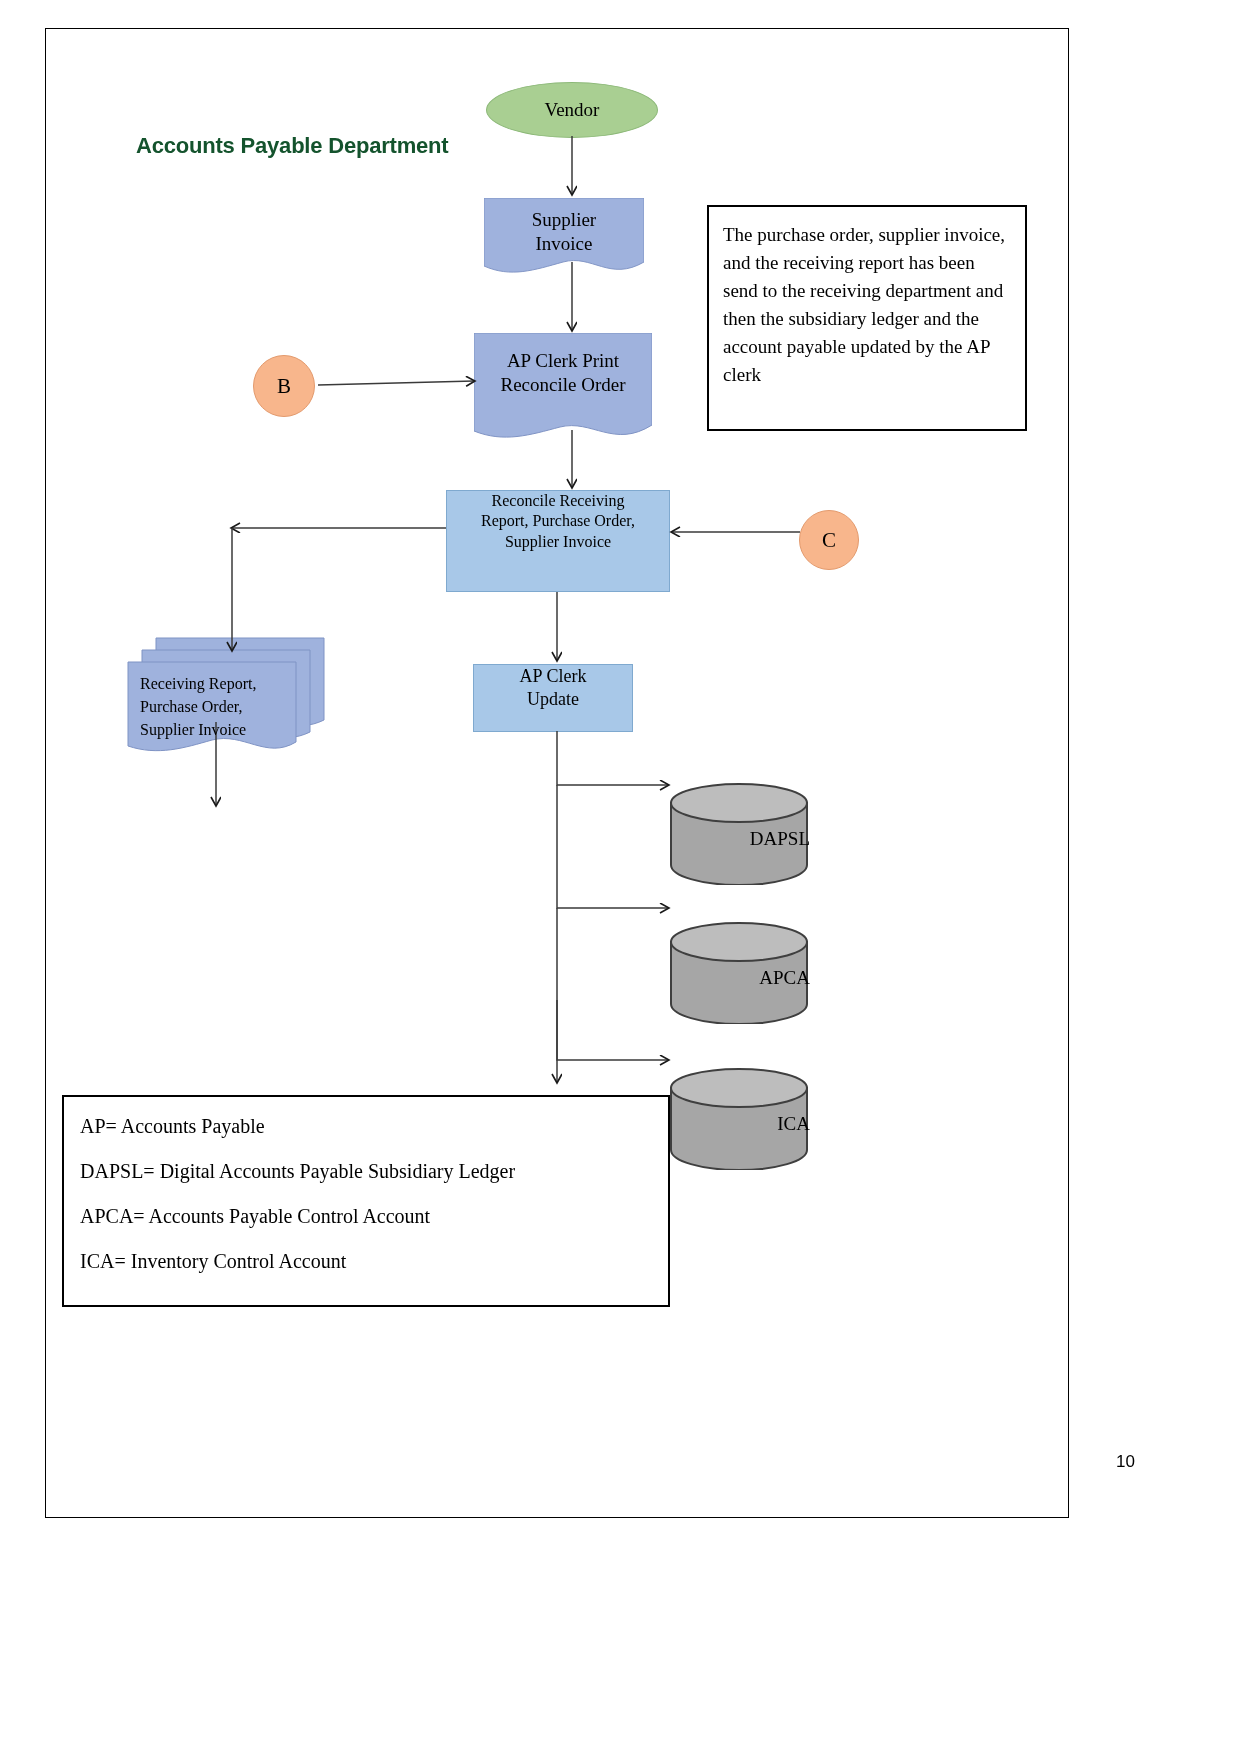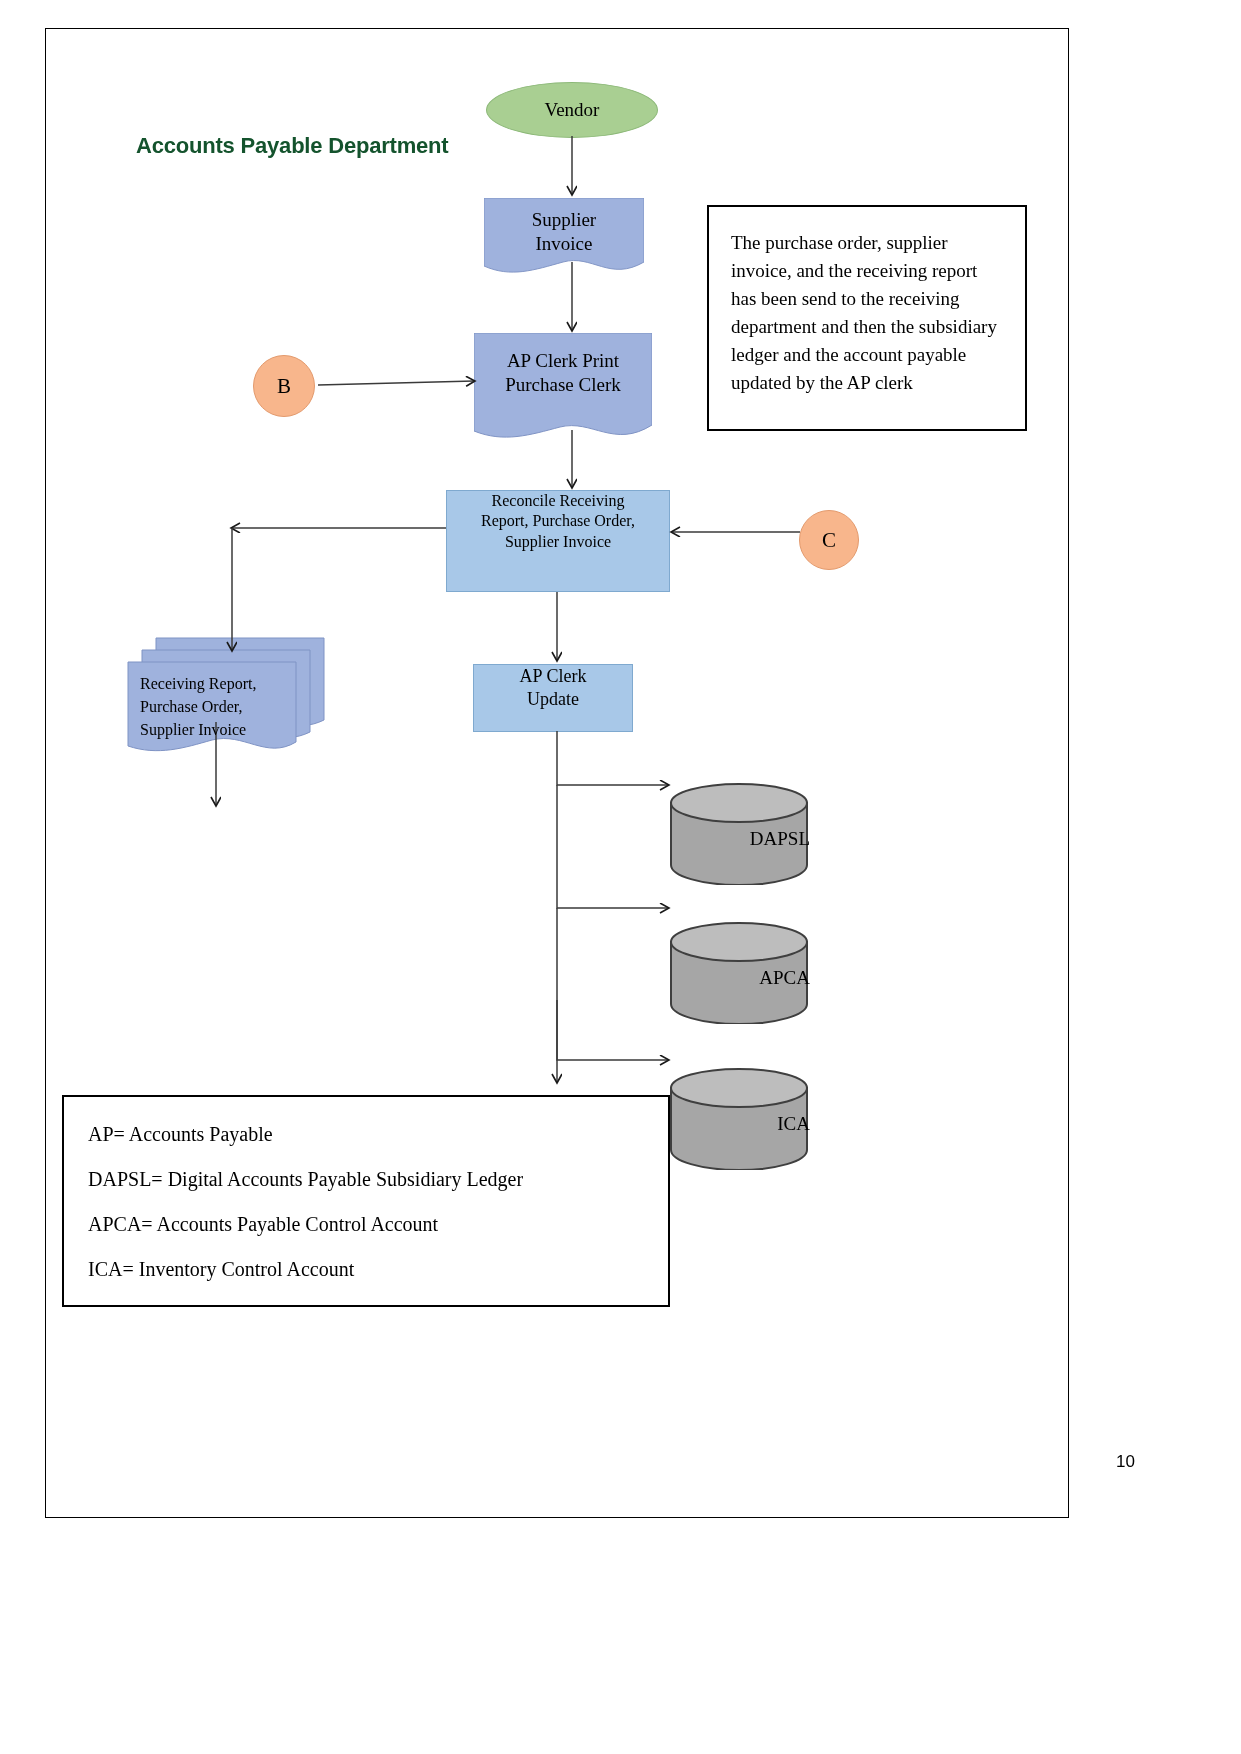--- a/index.html
+++ b/index.html
@@ -119,21 +119,21 @@
     text-align: right;
   }
 
   
   .textbox {
     border: 2px solid #000000;
     background: #ffffff;
     box-sizing: border-box;
   }
   .textbox p {
-    margin: 8px;
+    margin: 0;
   }
 
   
   #edges {
     position: absolute;
     left: 0;
     top: 0;
     width: 1241px;
     height: 1754px;
     z-index: 2;
@@ -205,21 +205,21 @@
     </svg>
     <div class="node-label" style="top:10px; font-size:19px;">Supplier
 Invoice</div>
   </div>
 
   <div class="node doc" style="left:474px; top:333px; width:178px; height:113px;">
     <svg viewBox="0 0 178 113" preserveAspectRatio="none" xmlns="http://www.w3.org/2000/svg">
       <path d="M0,0 L178,0 L178,92 C140,116 118,86 86,94 C56,102 30,110 0,98 Z" fill="#9fb2dd" stroke="#7f93c4" stroke-width="1"></path>
     </svg>
     <div class="node-label" style="top:16px; font-size:19px;">AP Clerk Print
-Purchase Clerk</div>
+Reconcile Order</div>
   </div>
 
   <div class="node circle-conn" style="left:253px; top:355px; width:62px; height:62px;">
     <span>B</span>
   </div>
 
   <div class="node circle-conn" style="left:799px; top:510px; width:60px; height:60px;">
     <span>C</span>
   </div>
 

